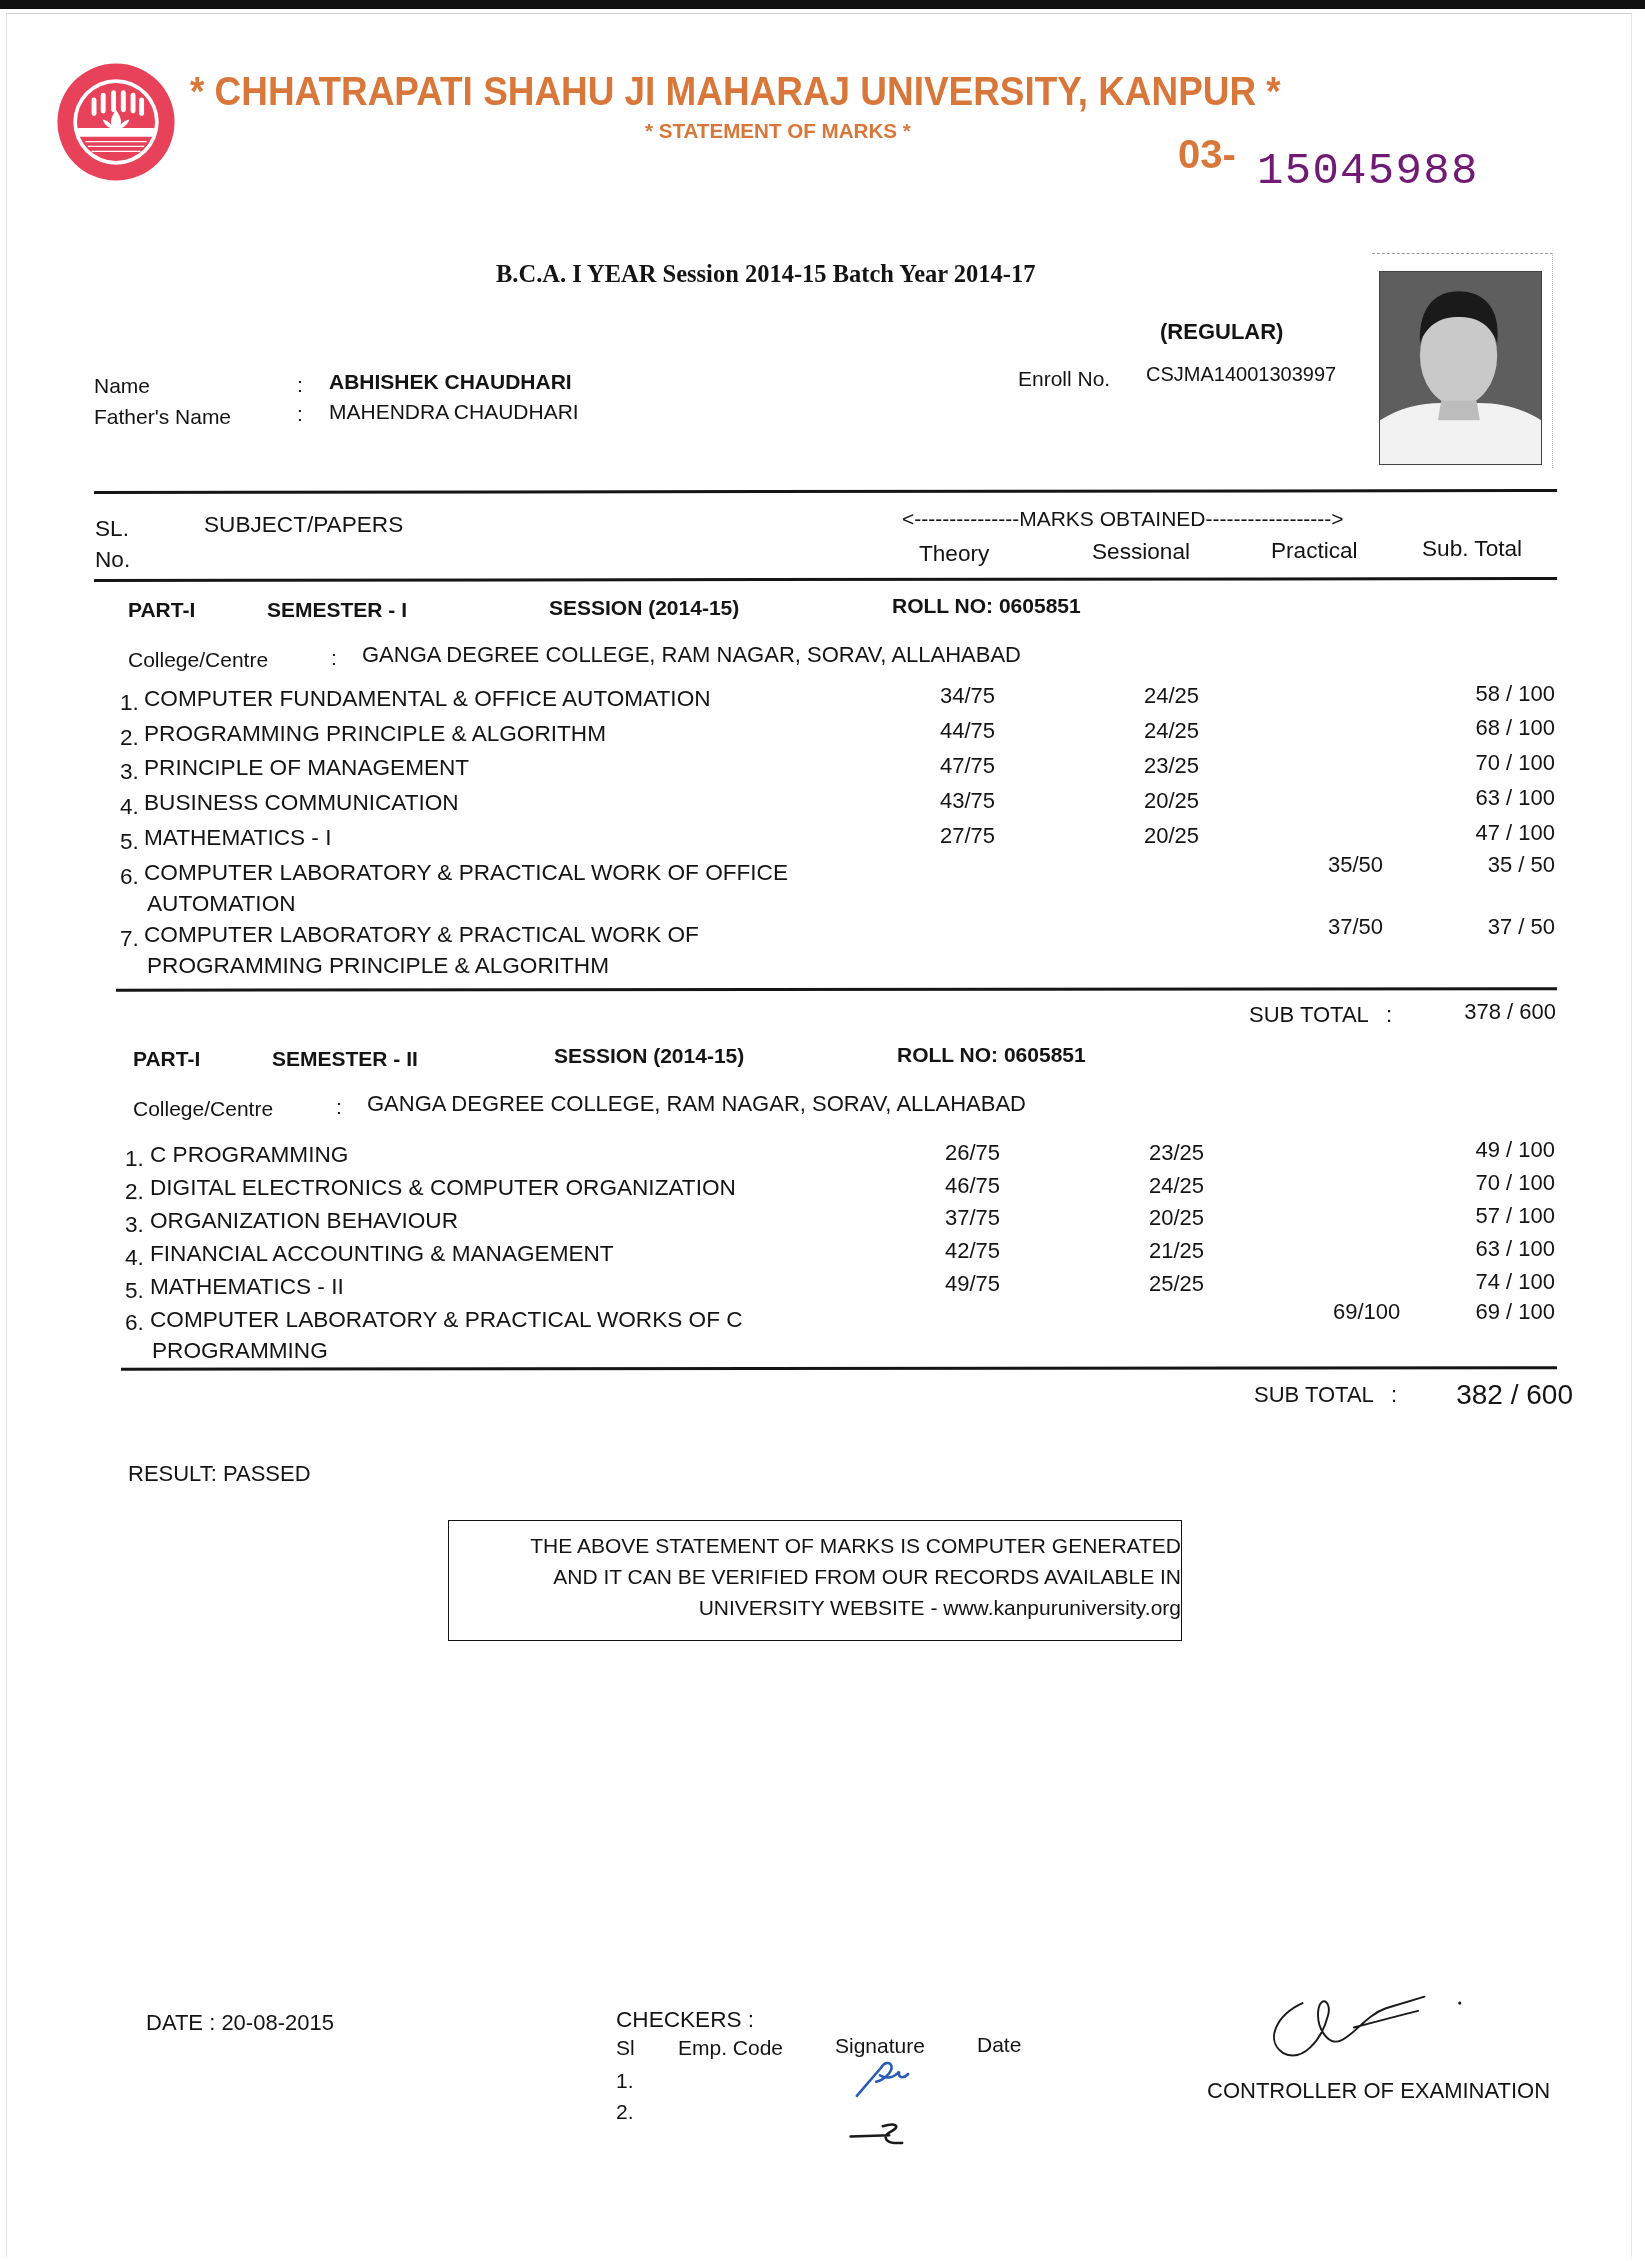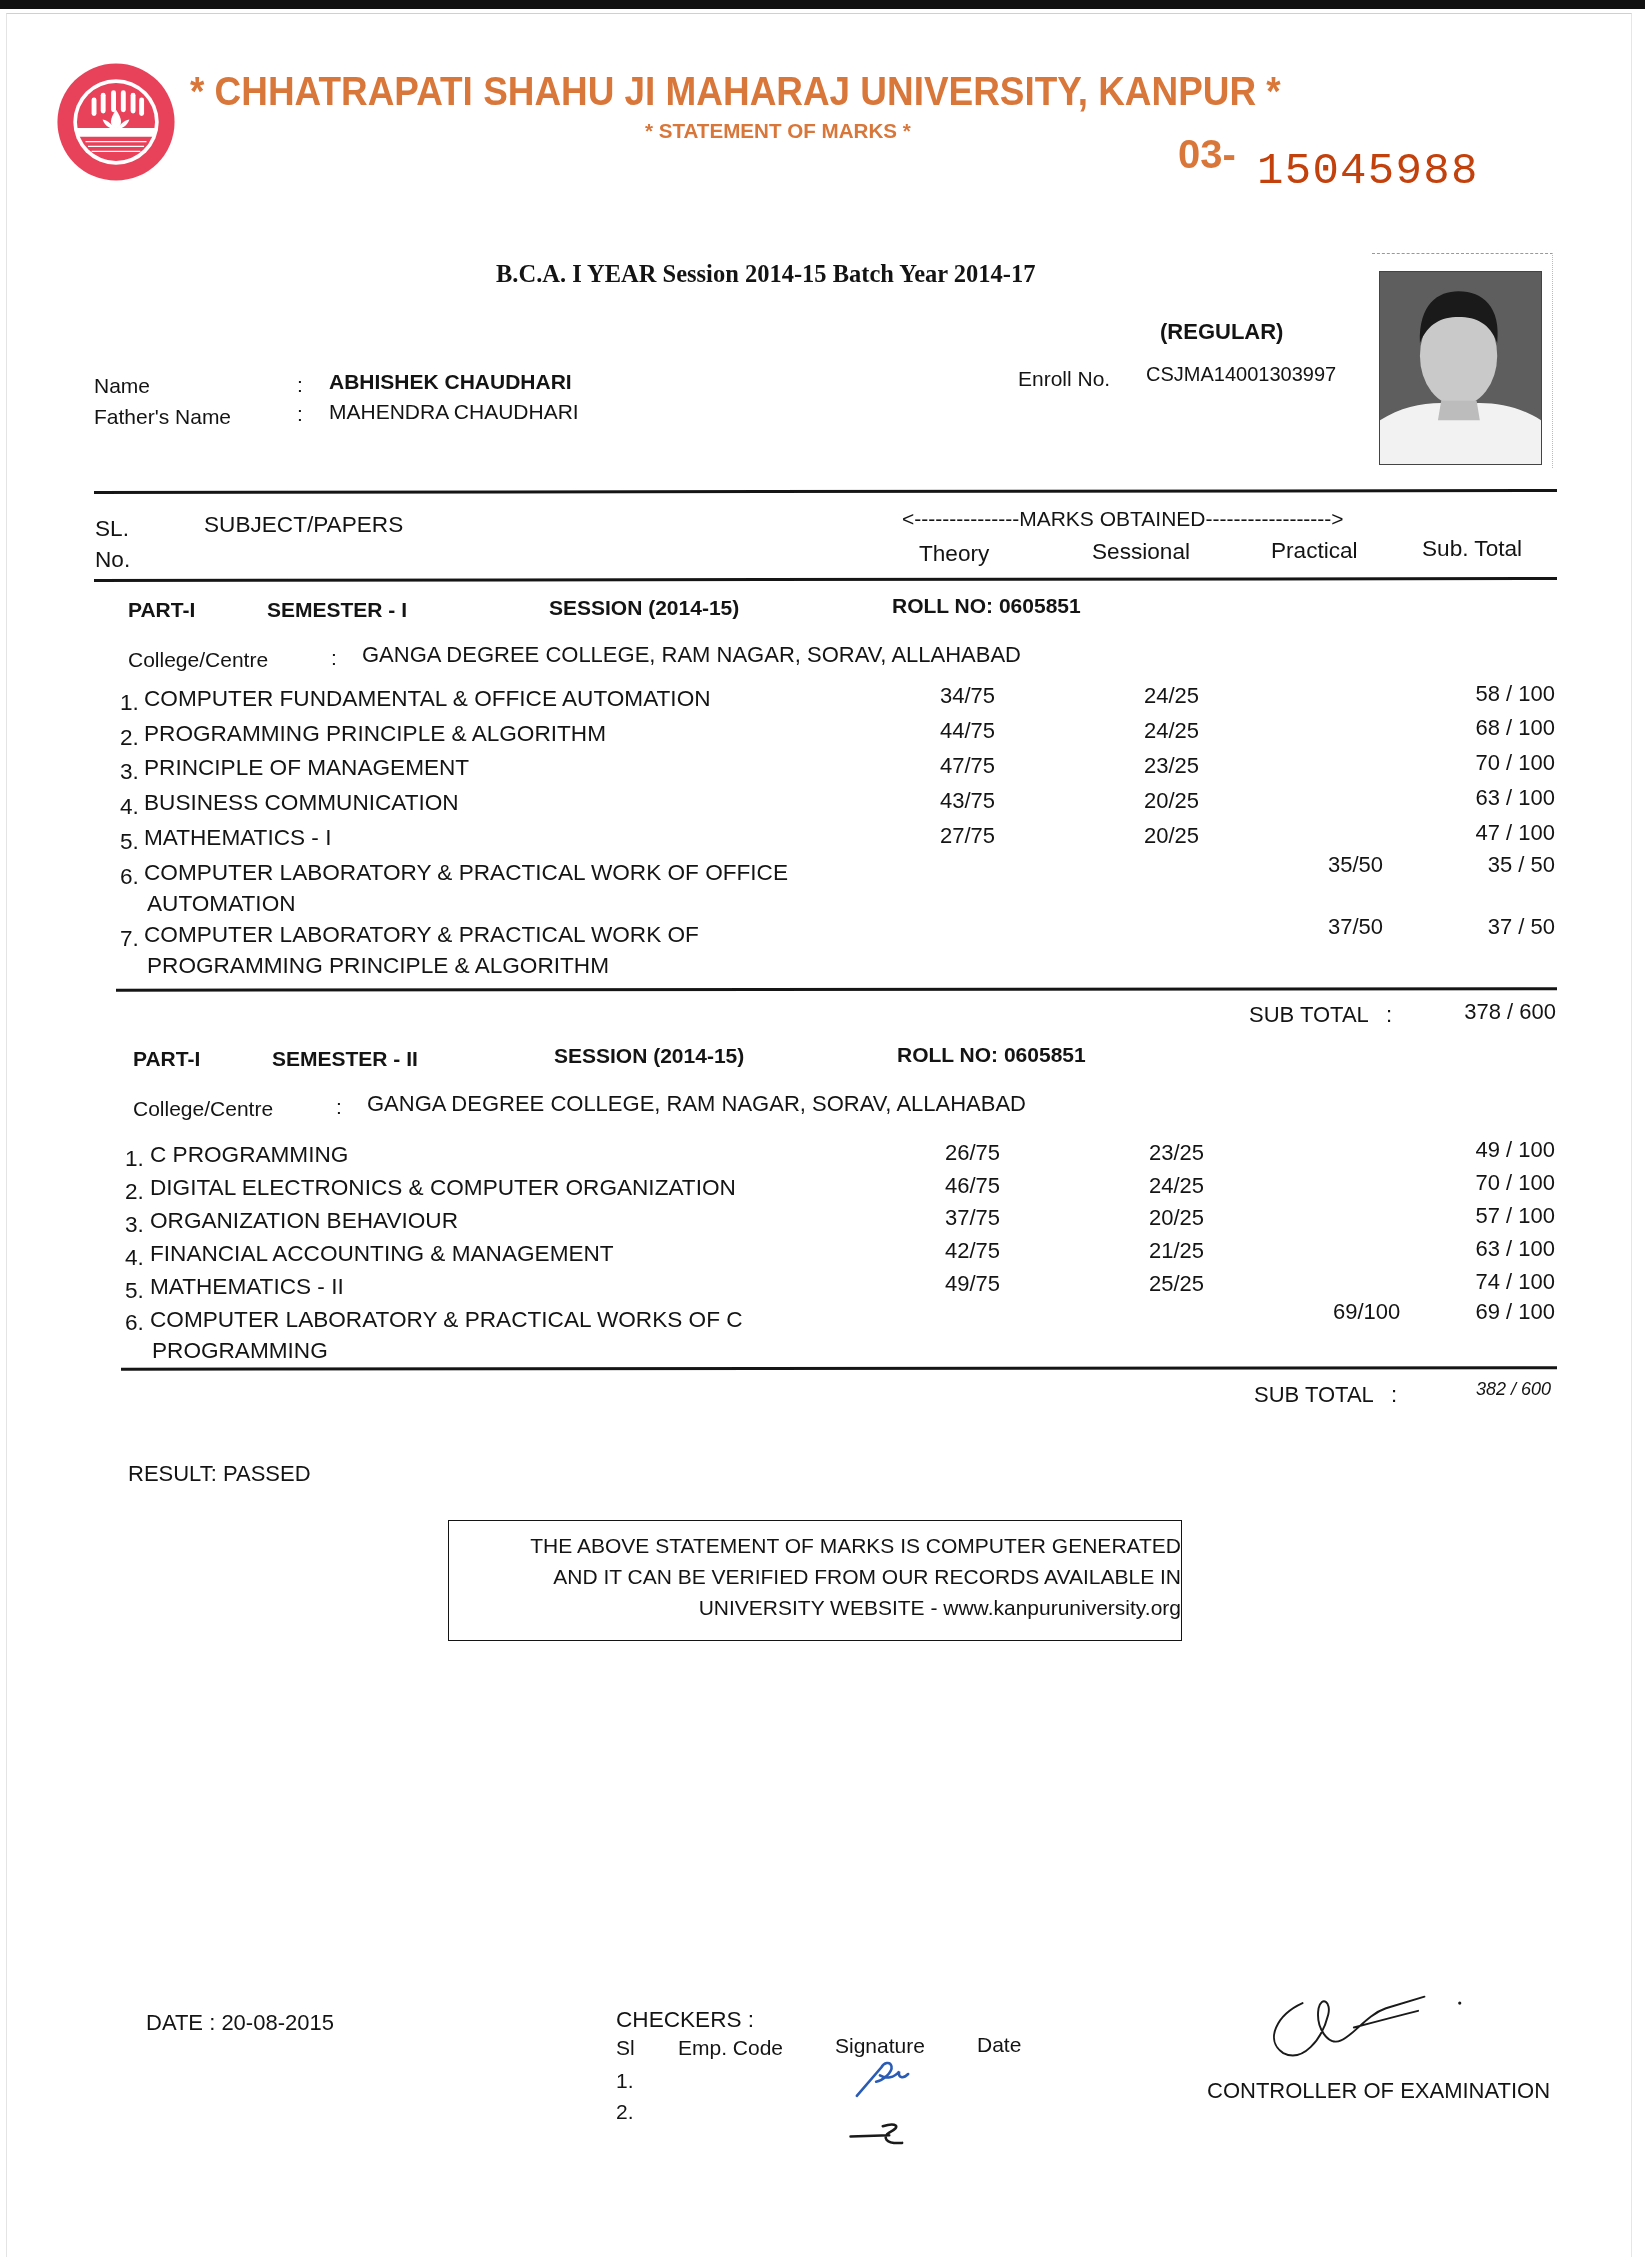--- a/index.html
+++ b/index.html
@@ -7,21 +7,21 @@
          font-family: "Liberation Sans", sans-serif; color: #141414; }
   .abs { position: absolute; white-space: nowrap; }
   .topbar { position: absolute; left: 0; top: 0; width: 1645px; height: 9px; background: #111; }
   .paper-edge { position: absolute; left: 6.4px; top: 13px; width: 1624px; height: 2243px;
                 border-left: 1.3px solid #e4e4e4; border-top: 1.9px solid #d0d0d0; border-right: 1.9px solid #e6e6e6; }
   .logo { position: absolute; left: 55px; top: 61px; width: 122px; height: 122px; }
   .uni-title { left: 190px; top: 68px; font-size: 41px; font-weight: bold; color: #d9773b;
                transform: scaleX(0.9); transform-origin: left top; letter-spacing: 0px; }
   .subhead { left: 645px; top: 119px; font-size: 20.6px; font-weight: bold; color: #d9773b; }
   .serial-prefix { left: 1178px; top: 132px; font-size: 40px; font-weight: bold; color: #d9773b; }
-  .serial-num { left: 1257px; top: 146px; font-size: 44px; font-family: "Liberation Mono", monospace; color: #c2410c; letter-spacing: 1.3px; }
+  .serial-num { left: 1257px; top: 146px; font-size: 44px; font-family: "Liberation Mono", monospace; color: #701a75; letter-spacing: 1.3px; }
   .course { left: 496px; top: 260px; font-size: 24.5px; font-weight: bold; font-family: "Liberation Serif", serif; }
   .regular { left: 1160px; top: 319px; font-size: 22px; font-weight: bold; }
   .lbl { font-size: 21px; }
   .photo { position: absolute; left: 1379px; top: 271px; width: 161px; height: 192px; border: 1.3px solid #444;
            background: linear-gradient(#5b5b5b, #6d6d6d); overflow: hidden; }
   .photo-frame { position: absolute; left: 1372px; top: 253px; width: 180px; height: 214px; border-top: 1.3px dashed #999; border-right: 1.3px dotted #bbb; }
   .rule { position: absolute; background: #151515; }
   .hdr { font-size: 22.6px; }
   .bold { font-weight: bold; }
   .row-text { font-size: 22.6px; }
@@ -207,21 +207,21 @@
     <div>
       <div class="abs row-text" style="left:125px; top:1310px;">6.</div>
       <div class="abs row-text" style="left:150px; top:1307px;">COMPUTER LABORATORY &amp; PRACTICAL WORKS OF C</div>
       <div class="abs row-text" style="left:152px; top:1338px;">PROGRAMMING</div>
       <div class="abs mark" style="left:1333px; top:1299px;">69/100</div>
       <div class="abs mark" style="top:1299px; right:90px;">69 / 100</div>
     </div>
     <div class="rule" style="left:121px; top:1367px; width:1436px; height:2.6px; transform:rotate(-0.06deg);"></div>
     <div class="abs " style="left:1254px; top:1382px; font-size:22px;">SUB TOTAL</div>
     <div class="abs " style="left:1391px; top:1382px; font-size:22px;">:</div>
-    <div class="abs " style="top:1379px; right:94px; font-size:18px;font-style:italic;">382 / 600</div>
+    <div class="abs " style="top:1379px; right:72px; font-size:28px;">382 / 600</div>
   </div>
 
 <div class="abs" style="left:128px; top:1461px; font-size:22px;">RESULT: PASSED</div>
 
 <div class="note-box">
   <div class="note-line" style="top:13px;">THE ABOVE STATEMENT OF MARKS IS COMPUTER GENERATED</div>
   <div class="note-line" style="top:75px;">UNIVERSITY  WEBSITE - www.kanpuruniversity.org</div>
   <div class="note-line" style="top:44px;">AND IT CAN BE VERIFIED FROM OUR RECORDS AVAILABLE IN</div>
 </div>
 

